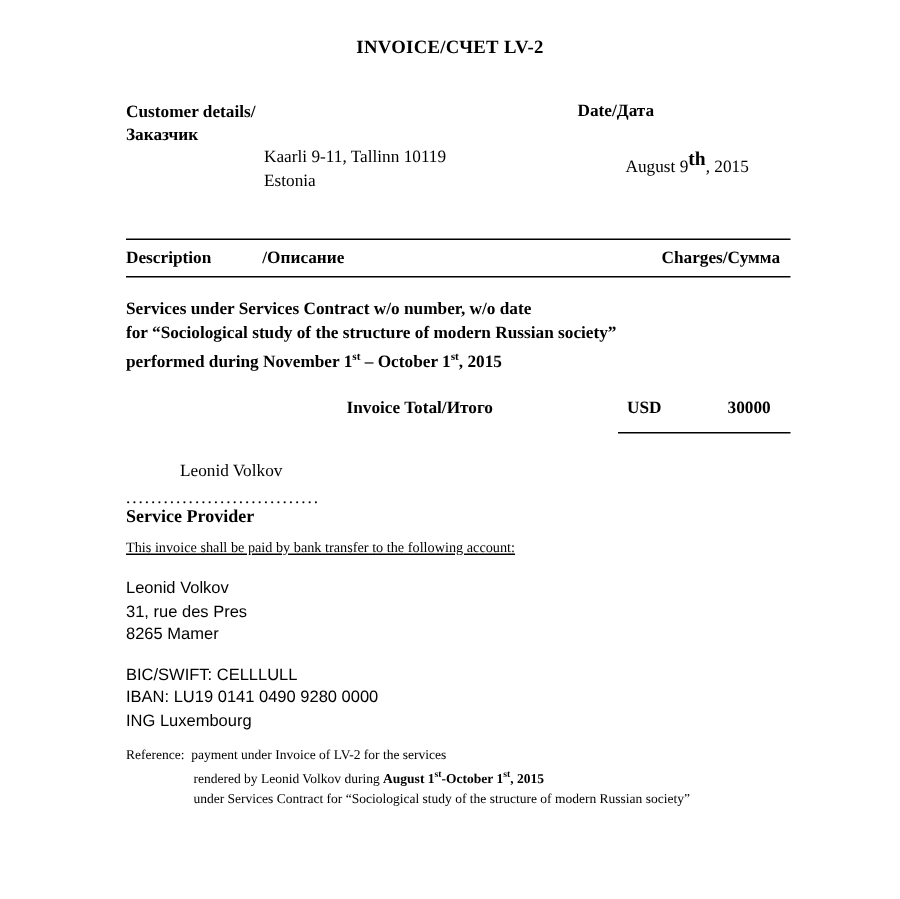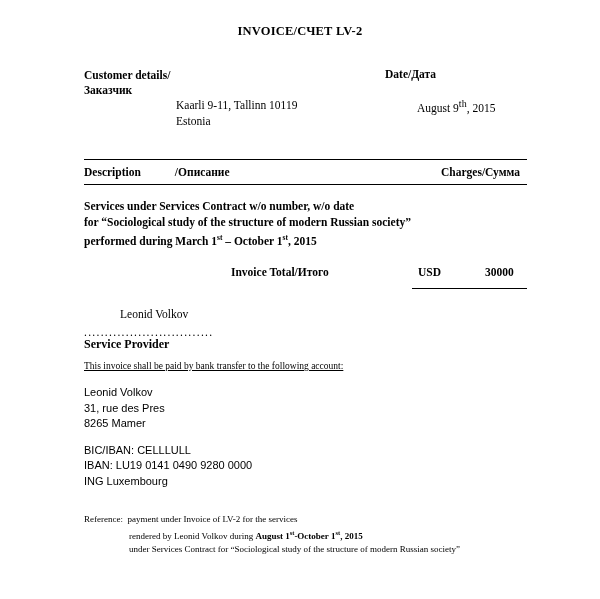--- a/index.html
+++ b/index.html
@@ -49,22 +49,23 @@
     font-weight: bold;
     font-size: 11.5px;
   }
   .date-value {
     position: absolute;
     top: 98px;
     left: 417px;
     font-size: 11.5px;
   }
   .date-value sup {
-    font-size: 10px;
+    font-size: 13px;
     vertical-align: super;
+    font-weight: bold;
   }
 
   .cust-address {
     position: absolute;
     top: 98px;
     left: 176px;
     font-size: 11.5px;
     line-height: 15.5px;
   }
 
@@ -166,21 +167,21 @@
     top: 385px;
     left: 84px;
     font-family: "Liberation Sans", sans-serif;
     font-size: 11px;
     line-height: 15.5px;
   }
   .bank-block .gap { height: 11px; }
 
   .reference {
     position: absolute;
-    top: 513px;
+    top: 497px;
     left: 84px;
     font-size: 9px;
     line-height: 13px;
   }
   .reference .ind1 { padding-left: 0px; }
   .reference .ind2 { padding-left: 45px; }
   .reference .ind3 { padding-left: 45px; }
   .reference b { font-weight: bold; }
   .reference sup { font-size: 6.5px; vertical-align: super; }
 </style>
@@ -209,40 +210,40 @@
 
   <div class="desc-label"><span>Description</span><span class="ru">/Описание</span></div>
 
   <div class="charges-label">Charges/Сумма</div>
 
   <div class="rule rule-2"></div>
 
   <div class="services">
     <div>Services under Services Contract w/o number, w/o date</div>
     <div>for “Sociological study of the structure of modern Russian society”</div>
-    <div><span>performed during March 1</span><sup>st</sup><span> – October 1</span><sup>st</sup><span>, 2015</span></div>
+    <div><span>performed during November 1</span><sup>st</sup><span> – October 1</span><sup>st</sup><span>, 2015</span></div>
   </div>
 
   <div class="invoice-total">Invoice Total/Итого</div>
   <div class="currency">USD</div>
   <div class="amount">30000</div>
   <div class="rule rule-3"></div>
 
   <div class="signature-name">Leonid Volkov</div>
   <div class="dotline">...............................</div>
   <div class="provider-label">Service Provider</div>
 
   <div class="bank-note">This invoice shall be paid by bank transfer to the following account:</div>
 
   <div class="bank-block">
     <div>Leonid Volkov</div>
     <div>31, rue des Pres</div>
     <div>8265 Mamer</div>
     <div class="gap"></div>
-    <div>BIC/IBAN: CELLLULL</div>
+    <div>BIC/SWIFT: CELLLULL</div>
     <div>IBAN: LU19 0141 0490 9280 0000</div>
     <div>ING Luxembourg</div>
   </div>
 
   <div class="reference">
     <div class="ind1"><span>Reference:</span>&nbsp;&nbsp;<span>payment under Invoice of  LV-2 for the services</span></div>
     <div class="ind2"><span>rendered by Leonid Volkov during </span><b>August 1</b><b><sup>st</sup></b><b>-October 1</b><b><sup>st</sup></b><b>, 2015</b></div>
     <div class="ind3">under Services Contract for “Sociological study of the structure of modern Russian society”</div>
   </div>
 

